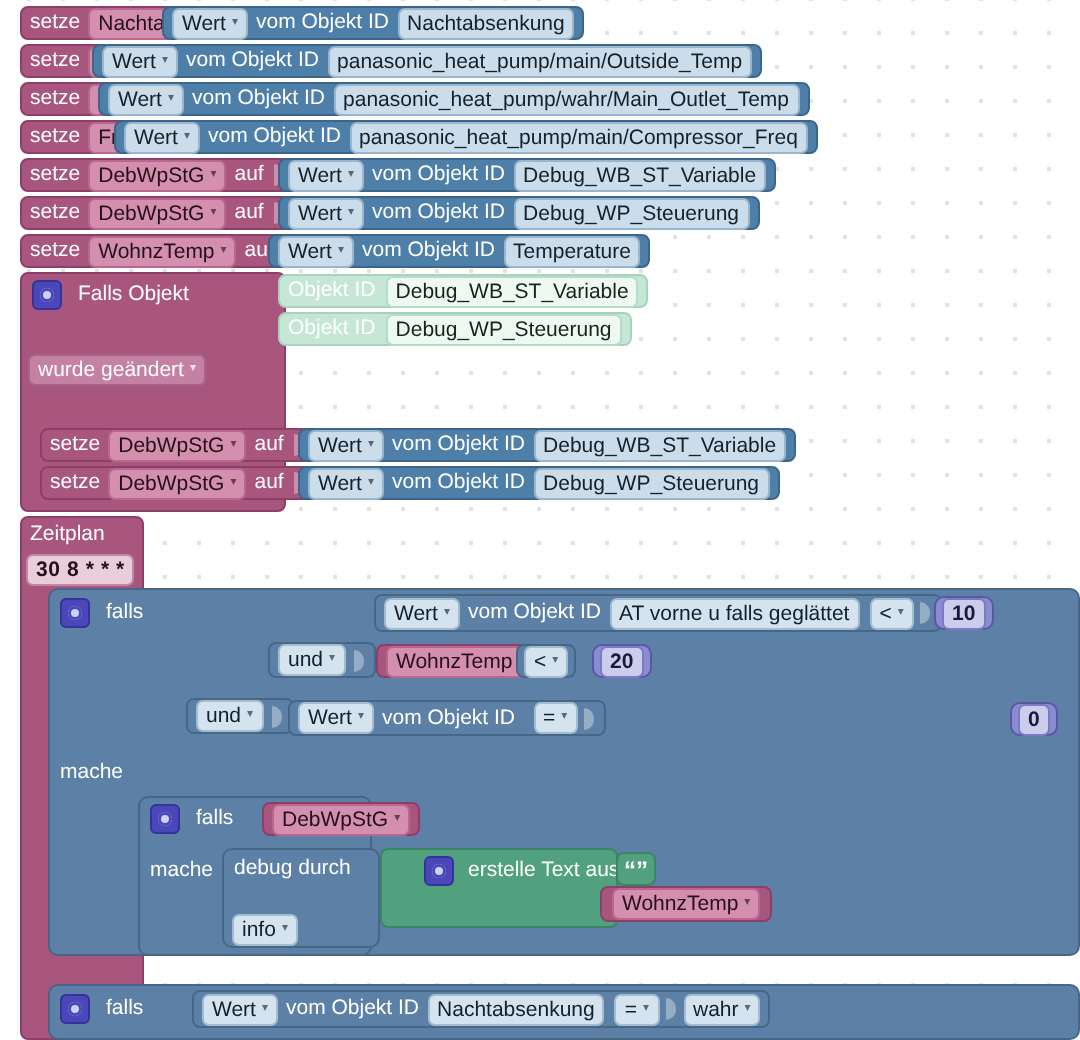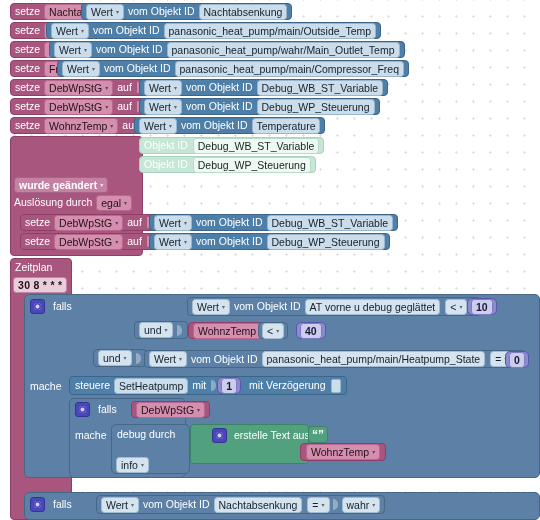--- a/index.html
+++ b/index.html
@@ -198,44 +198,43 @@
     <span class="fld f">
       <span>Wert</span>
         <span class="arw">▾</span>
     </span>
     <span class="lbl" style="margin:0 4px;">vom Objekt ID</span>
     <span class="fld f">Temperature</span>
   </div>
 
   <div class="blk c-var" style="left:10px;top:136px;width:133px;height:120px;border-radius:4px;display:block;"></div>
 
+  <div class="blk" style="left:16px;top:139px;height:16px;background:none;border:none;">
+    <span class="gear">
+        <i></i>
+      </span>
+    <span class="lbl" style="margin-left:8px;">Falls Objekt</span>
+  </div>
 
   <div class="blk c-obj" style="left:139px;top:137px;height:17px;border-radius:4px;padding:0 4px;">
     <span class="lbl" style="color:#ffffff;">Objekt ID</span>
     <span class="fld f" style="margin-left:5px;">Debug_WB_ST_Variable</span>
   </div>
   <div class="blk c-obj" style="left:139px;top:156px;height:17px;border-radius:4px;padding:0 4px;">
     <span class="lbl" style="color:#ffffff;">Objekt ID</span>
     <span class="fld f" style="margin-left:5px;">Debug_WP_Steuerung</span>
   </div>
 
-  <div class="blk" style="left:14px;top:177px;height:15px;background:none;border:none;font-weight:bold;">
+  <div class="blk" style="left:14px;top:177px;height:15px;background:none;border:none;">
     <span class="fld" style="background:#c481a4;color:#ffffff;border-color:#a8638a;">
       <span>wurde geändert</span>
         <span class="arw" style="opacity:.8;">▾</span>
     </span>
   </div>
 
-  <div class="blk" style="left:14px;top:195px;height:15px;background:none;border:none;">
-    <span class="lbl">Auslösung durch</span>
-    <span class="fld f c-var" style="margin-left:4px;background:#d48fae;color:#241018;border-color:#b9678e;">
-      <span>egal</span>
-        <span class="arw">▾</span>
-    </span>
-  </div>
 
   <div class="blk c-var" style="left:20px;top:214px;height:17px;border-radius:4px;padding:0 4px;">
     <span class="lbl">setze</span>
     <span class="fld f" style="margin:0 4px;">
       <span>DebWpStG</span>
         <span class="arw">▾</span>
     </span>
     <span class="lbl">auf</span>
     <span class="plug" style="margin-left:5px;"></span>
   </div>
@@ -282,21 +281,21 @@
       </span>
     <span class="lbl" style="margin-left:8px;">falls</span>
   </div>
 
   <div class="blk c-ctl" style="left:187px;top:297px;height:19px;border-radius:4px;padding:0 4px;">
     <span class="fld f">
       <span>Wert</span>
         <span class="arw">▾</span>
     </span>
     <span class="lbl" style="margin:0 4px;">vom Objekt ID</span>
-    <span class="fld f">AT vorne u debug geglättet</span>
+    <span class="fld f">AT vorne u falls geglättet</span>
     <span class="fld f" style="margin-left:5px;">
       <span>&lt;</span>
         <span class="arw">▾</span>
     </span>
     <span class="plug" style="margin-left:3px;"></span>
   </div>
   <div class="blk c-num" style="left:467px;top:298px;height:17px;padding:0 3px;">
     <span class="fld f">10</span>
   </div>
 
@@ -314,63 +313,51 @@
         <span class="arw">▾</span>
     </span>
   </div>
   <div class="blk c-ctl" style="left:258px;top:322px;height:17px;border-radius:4px;padding:0 3px;">
     <span class="fld f">
       <span>&lt;</span>
         <span class="arw">▾</span>
     </span>
   </div>
   <div class="blk c-num" style="left:296px;top:322px;height:17px;padding:0 3px;">
-    <span class="fld f">40</span>
+    <span class="fld f">20</span>
   </div>
 
   <div class="blk c-ctl" style="left:93px;top:349px;height:18px;border-radius:4px;padding:0 4px;">
     <span class="fld f">
       <span>und</span>
         <span class="arw">▾</span>
     </span>
     <span class="plug" style="margin-left:4px;"></span>
   </div>
 
   <div class="blk c-ctl" style="left:144px;top:350px;height:18px;border-radius:4px;padding:0 4px;">
     <span class="fld f">
       <span>Wert</span>
         <span class="arw">▾</span>
     </span>
     <span class="lbl" style="margin:0 4px;">vom Objekt ID</span>
-    <span class="fld f">panasonic_heat_pump/main/Heatpump_State</span>
     <span class="fld f" style="margin-left:5px;">
       <span>=</span>
         <span class="arw">▾</span>
     </span>
     <span class="plug" style="margin-left:3px;"></span>
   </div>
   <div class="blk c-num" style="left:505px;top:351px;height:17px;padding:0 3px;">
     <span class="fld f">0</span>
   </div>
 
   <div class="blk" style="left:30px;top:379px;height:14px;background:none;border:none;">
     <span class="lbl">mache</span>
   </div>
 
-  <div class="blk c-val" style="left:69px;top:376px;height:19px;border-radius:4px;padding:0 5px;">
-    <span class="lbl">steuere</span>
-    <span class="fld f" style="margin:0 4px;">SetHeatpump</span>
-    <span class="lbl">mit</span>
-    <span class="plug" style="margin-left:5px;"></span>
-    <span class="c-num" style="display:inline-flex;align-items:center;height:15px;padding:0 3px;">
-      <span class="fld f">1</span>
-    </span>
-    <span class="lbl" style="margin:0 5px 0 8px;">mit Verzögerung</span>
-    <span class="sock"></span>
-  </div>
 
   <div class="blk c-ctl" style="left:69px;top:398px;width:117px;height:80px;border-radius:5px;display:block;"></div>
   <div class="blk" style="left:75px;top:401px;height:16px;background:none;border:none;">
     <span class="gear">
         <i></i>
       </span>
     <span class="lbl" style="margin-left:8px;">falls</span>
   </div>
   <div class="blk c-var" style="left:131px;top:401px;height:17px;border-radius:4px;padding:0 4px;">
     <span class="fld f">

